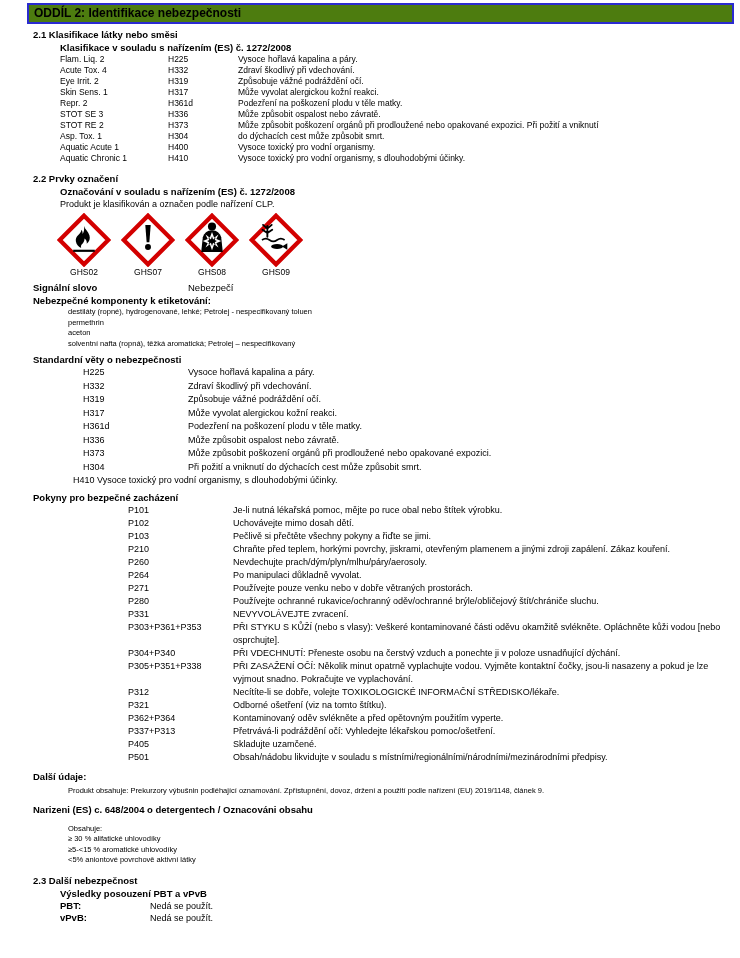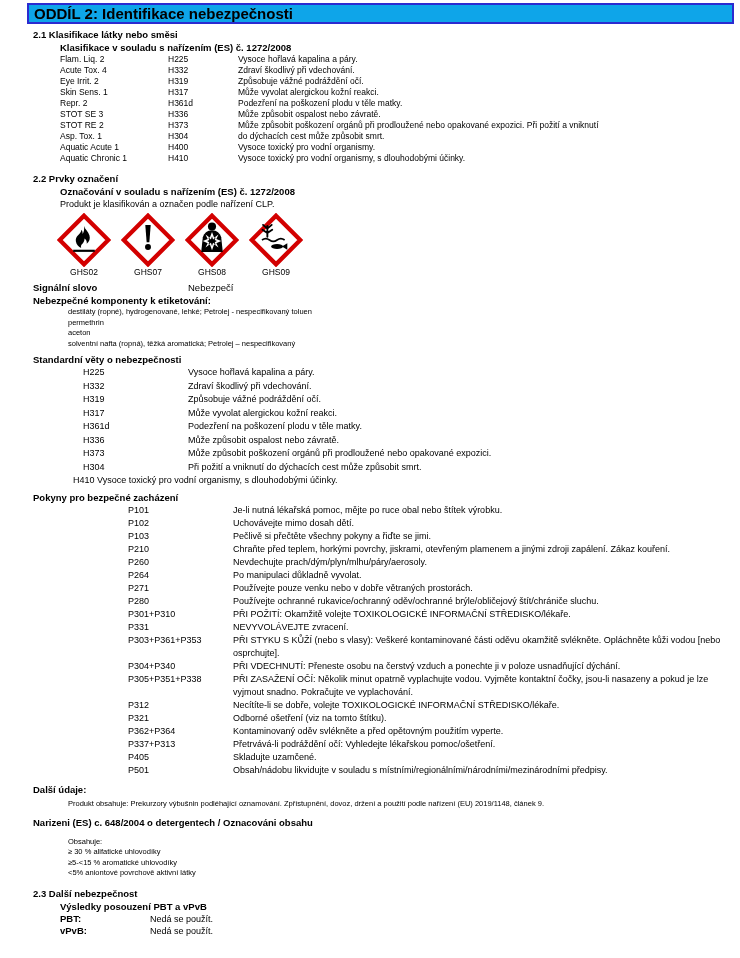--- a/index.html
+++ b/index.html
@@ -8,22 +8,22 @@
     background: #ffffff; color: #000000;
     font-family: "Liberation Sans", "DejaVu Sans", sans-serif;
     font-size: 9px;
     overflow: hidden;
   }
   .page { box-sizing: border-box; width: 740px; padding: 3px 6px 0 33px; }
 
   .title-box {
     margin-left: -6px;
     border: 2px solid #2b2bd0;
-    background: #0ea5e9;
-    font-weight: bold; font-size: 15px;
+    background: #4d7c0f;
+    font-weight: bold; font-size: 12px;
     padding: 3px 16px 3px 5px;
     line-height: 11px;
   }
 
   .h0 { font-weight: bold; font-size: 9.5px; line-height: 13px; }
   .h1 { font-weight: bold; font-size: 9.5px; line-height: 13px; }
   .ind1 { margin-left: 27px; }
   .plain { line-height: 12px; }
 
   .mt4 { margin-top: 4px; } .mt8 { margin-top: 8px; } .mt2 { margin-top: 2px; }
@@ -248,24 +248,20 @@
     </div>
       <div class="prow">
       <span class="scode">P271</span>
       <span class="stext">Používejte pouze venku nebo v dobře větraných prostorách.</span>
     </div>
       <div class="prow">
       <span class="scode">P280</span>
       <span class="stext">Používejte ochranné rukavice/ochranný oděv/ochranné brýle/obličejový štít/chrániče sluchu.</span>
     </div>
       <div class="prow">
-      <span class="scode">P301+P310</span>
-      <span class="stext">PŘI POŽITÍ: Okamžitě volejte TOXIKOLOGICKÉ INFORMAČNÍ STŘEDISKO/lékaře.</span>
-    </div>
-      <div class="prow">
       <span class="scode">P331</span>
       <span class="stext">NEVYVOLÁVEJTE zvracení.</span>
     </div>
       <div class="prow">
       <span class="scode">P303+P361+P353</span>
       <span class="stext">PŘI STYKU S KŮŽÍ (nebo s vlasy): Veškeré kontaminované části oděvu okamžitě svlékněte. Opláchněte kůži vodou [nebo osprchujte].</span>
     </div>
       <div class="prow">
       <span class="scode">P304+P340</span>
       <span class="stext">PŘI VDECHNUTÍ: Přeneste osobu na čerstvý vzduch a ponechte ji v poloze usnadňující dýchání.</span>

